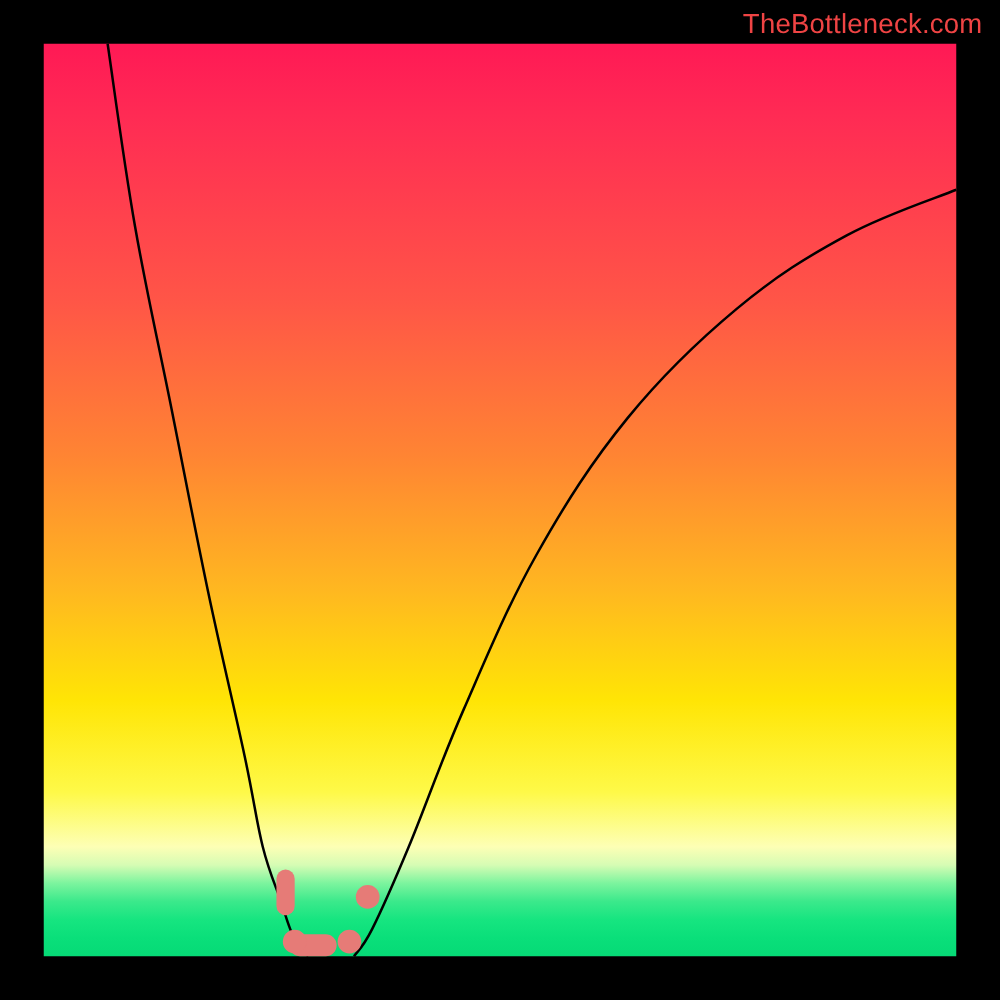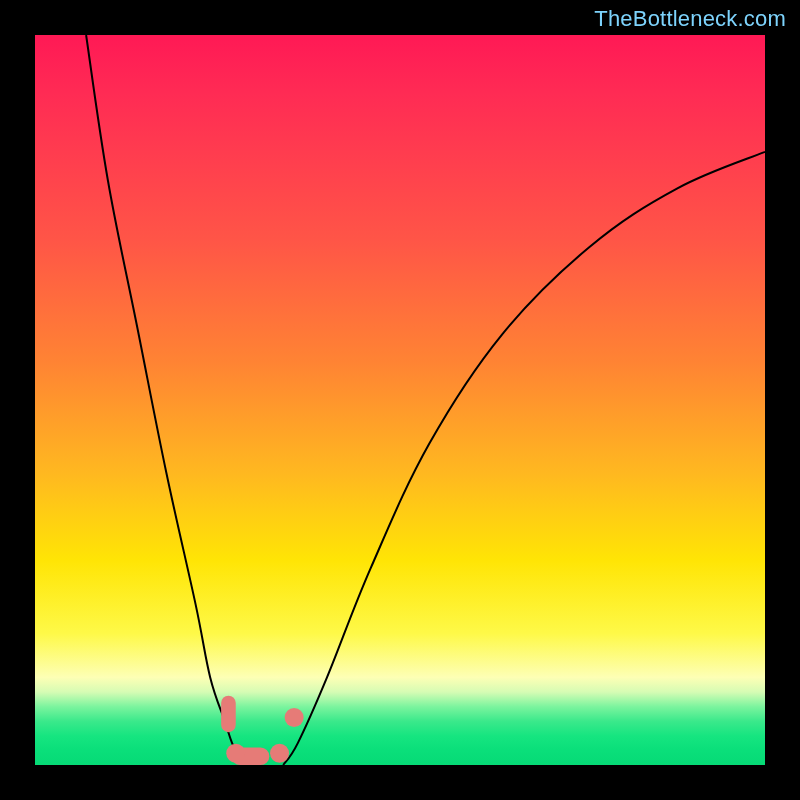--- a/index.html
+++ b/index.html
@@ -40,21 +40,21 @@
       #3be98b 94%,
       #16e580 96%,
       #0adf7a 98%,
       #06da76 100%
     );
   }
   .watermark {
     position: absolute;
     top: 6px;
     right: 14px;
-    color: #7dd3fc;
+    color: #ef4444;
     font-size: 22px;
     font-weight: 400;
     letter-spacing: 0.2px;
     user-select: none;
     text-align: right;
   }
   svg.curves {
     position: absolute;
     left: 35px;
     top: 35px;

